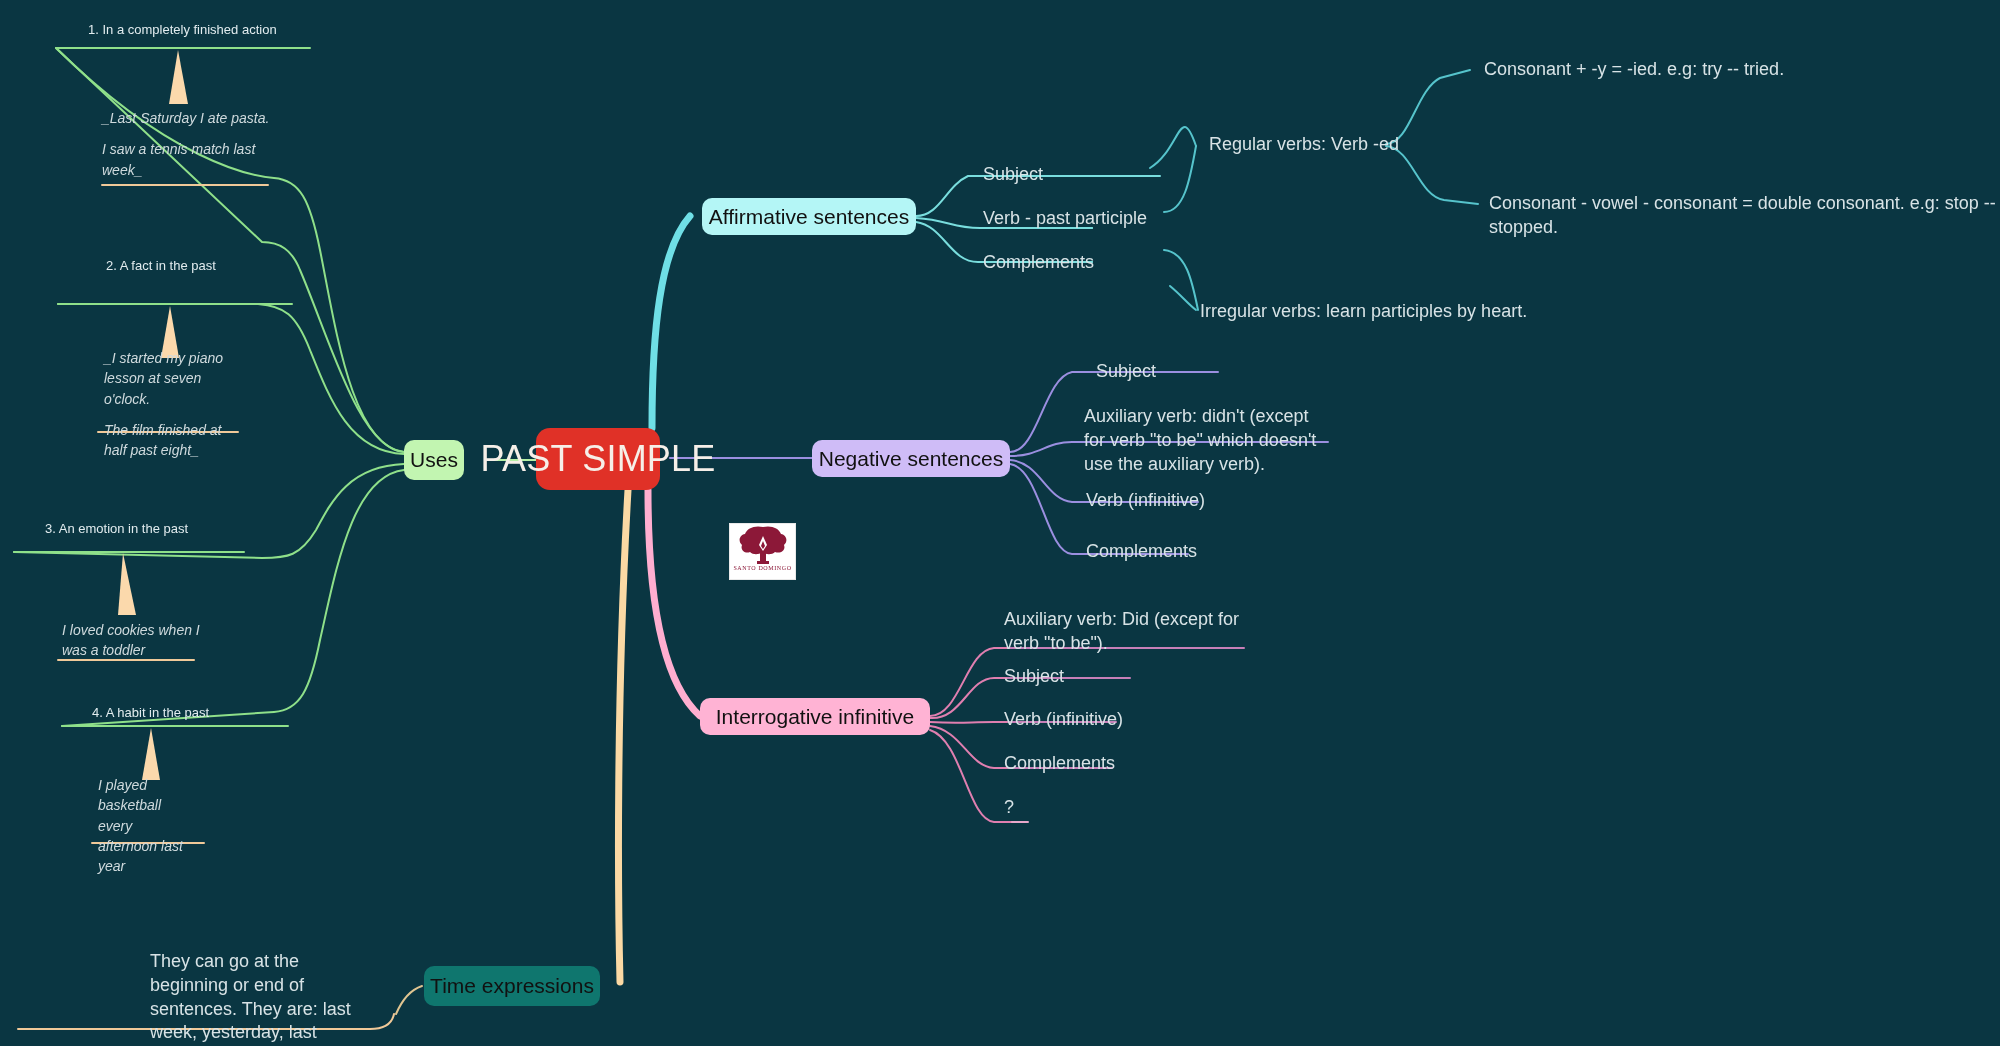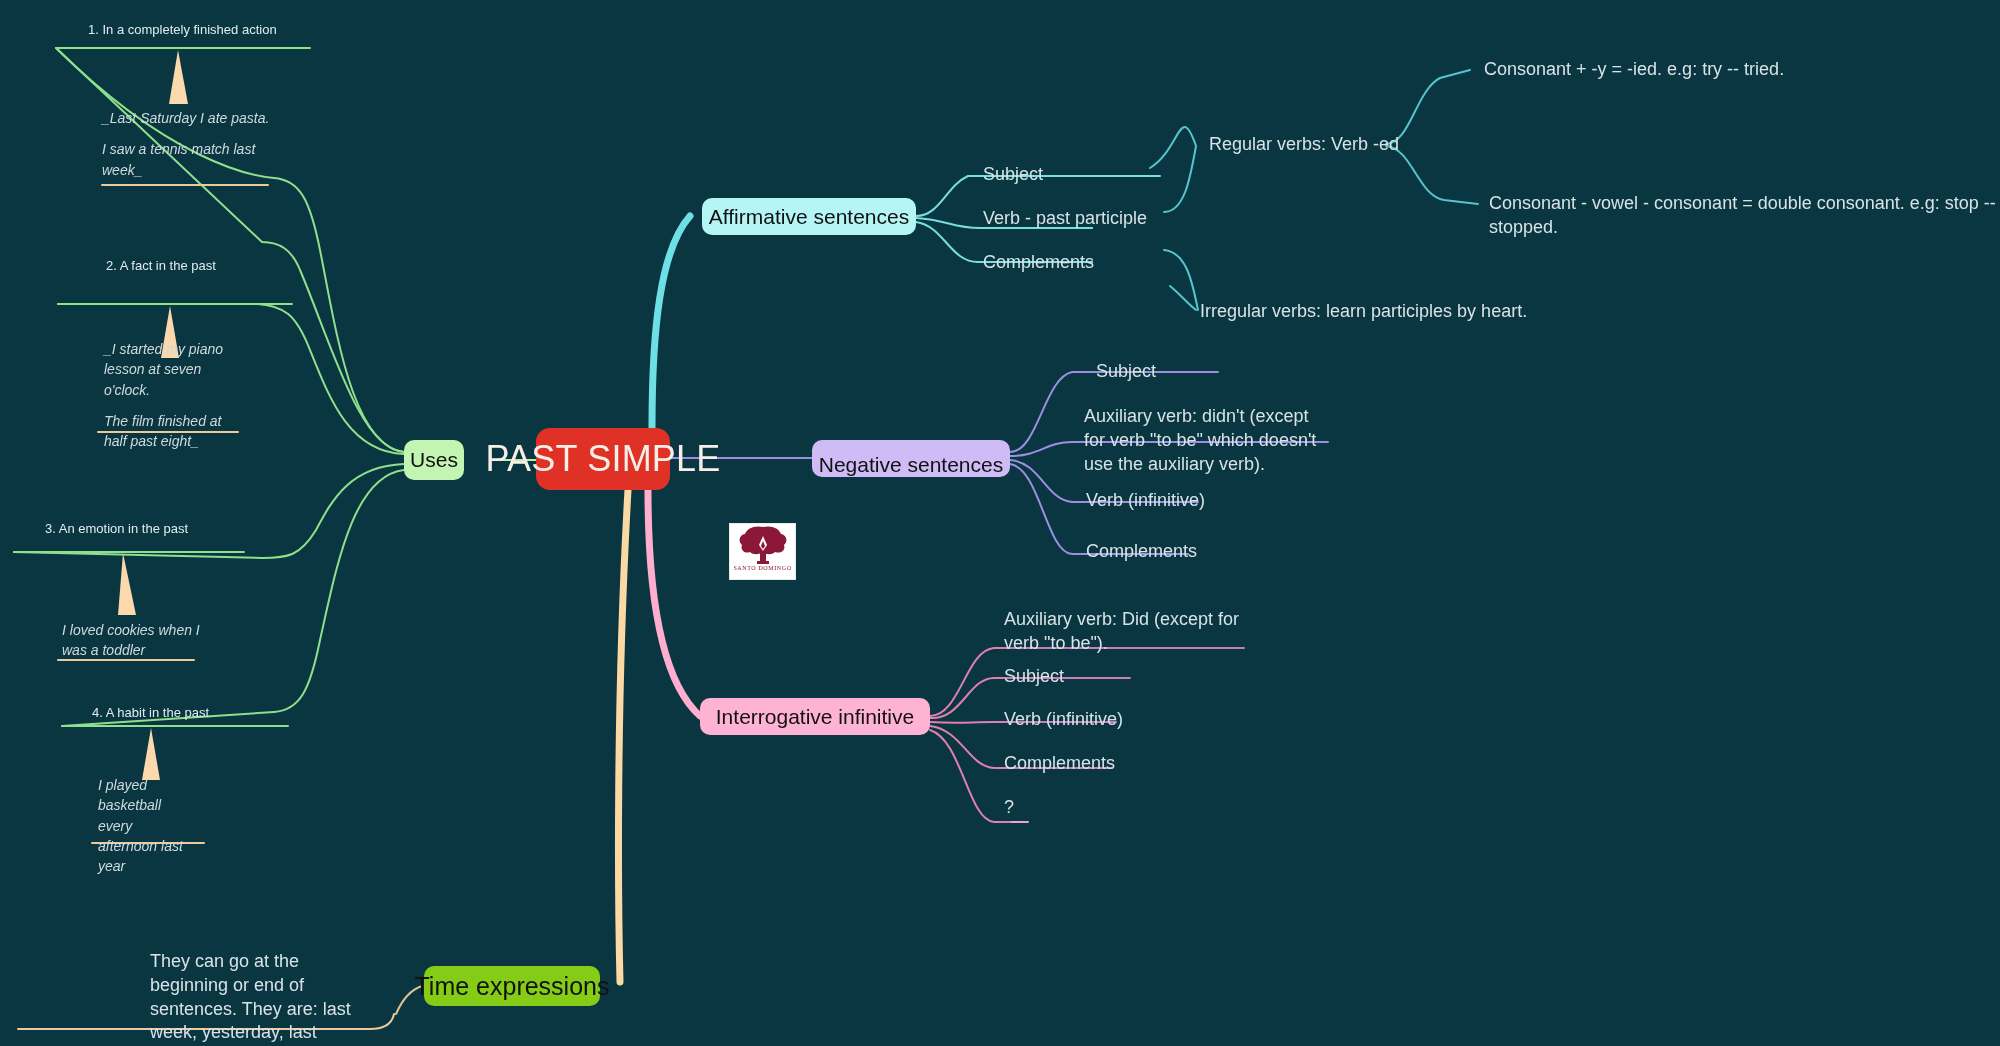--- a/index.html
+++ b/index.html
@@ -56,22 +56,22 @@
   }
   .pill.negative {
     background: #cfbcf7;
     font-size: 21px;
   }
   .pill.interrog {
     background: #ffb3d4;
     font-size: 21px;
   }
   .pill.time {
-    background: #84cc16;
-    font-size: 25px;
+    background: #0f766e;
+    font-size: 21px;
   }
   
   .leaf {
     color: #d8e3e6;
     font-size: 18px;
     line-height: 1.32;
     white-space: normal;
   }
   .uses-title {
     color: #e2ecef;
@@ -200,21 +200,21 @@
         <path d="M 1008 678 L 1130 678"></path>
         <path d="M 1008 722 L 1116 722"></path>
         <path d="M 1008 768 L 1112 768"></path>
       </g>
       <path d="M 1012 822 L 1028 822" stroke="#e8a8cb" stroke-width="2"></path>
 
       <path d="M 422 986 C 410 990 402 1000 396 1014" stroke="#e0c591" stroke-width="2"></path>
     </g>
   </svg>
 
-  <div class="node pill root" style="left:536px; top:428px; width:134px; height:62px;">
+  <div class="node pill root" style="left:536px; top:428px; width:124px; height:62px;">
     <span>PAST SIMPLE</span>
   </div>
 
   <div class="node pill uses" style="left:404px; top:440px; width:60px; height:40px;text-align:right;">
     <span>Uses</span>
   </div>
 
   <div class="node uses-title" style="left:88px; top:22px;">
     <span>1. In a completely finished action</span>
   </div>
@@ -225,21 +225,21 @@
     <p>_Last Saturday I ate pasta.</p>
     <p>I saw a tennis match last week_</p>
   </div>
 
   <div class="node uses-title" style="left:106px; top:258px;">
     <span>2. A fact in the past</span>
   </div>
   <svg class="tri" style="left:156px; top:306px;" width="28" height="52" viewBox="0 0 28 52">
     <polygon points="14,0 23,52 5,52" fill="#fbd9ac"></polygon>
   </svg>
-  <div class="node note" style="left:104px; top:339px; width:140px;">
+  <div class="node note" style="left:104px; top:348px; width:140px;">
     <p>_I started my piano lesson at seven o'clock.</p>
     <p>The film finished at half past eight_</p>
   </div>
 
   <div class="node uses-title" style="left:45px; top:521px;">
     <span>3. An emotion in the past</span>
   </div>
   <svg class="tri" style="left:112px; top:553px;" width="28" height="62" viewBox="0 0 28 62">
     <polygon points="11,0 24,62 6,62" fill="#fbd9ac"></polygon>
   </svg>
@@ -276,21 +276,21 @@
   <div class="node leaf" style="left:1484px; top:58px;">
     <span>Consonant + -y = -ied. e.g: try -- tried.</span>
   </div>
   <div class="node leaf" style="left:1489px; top:192px;">
     <span>Consonant - vowel - consonant = double consonant. e.g: stop -- stopped.</span>
   </div>
   <div class="node leaf" style="left:1200px; top:300px;">
     <span>Irregular verbs: learn participles by heart.</span>
   </div>
 
-  <div class="node pill negative" style="left:812px; top:440px; width:198px; height:37px;align-items:flex-end;">
+  <div class="node pill negative" style="left:812px; top:440px; width:198px; height:37px;">
     <span>Negative sentences</span>
   </div>
   <div class="node leaf" style="left:1096px; top:360px;">
     <span>Subject</span>
   </div>
   <div class="node leaf" style="left:1084px; top:405px; width:242px;">
     <span>Auxiliary verb: didn't (except for verb "to be" which doesn't use the auxiliary verb).</span>
   </div>
   <div class="node leaf" style="left:1086px; top:489px;">
     <span>Verb (infinitive)</span>

